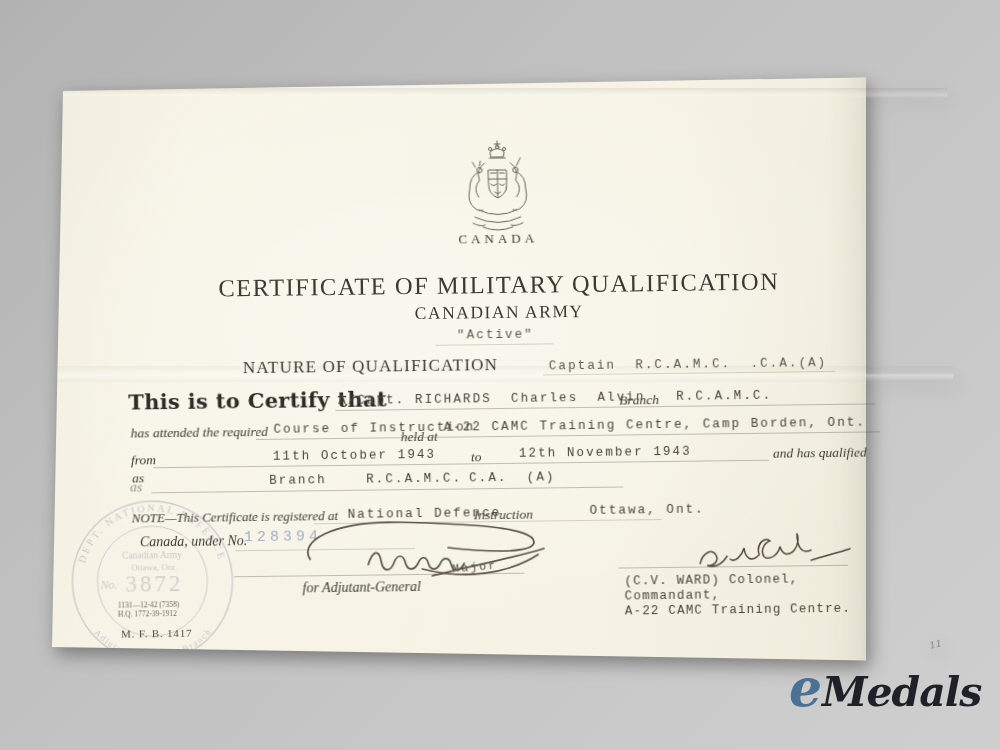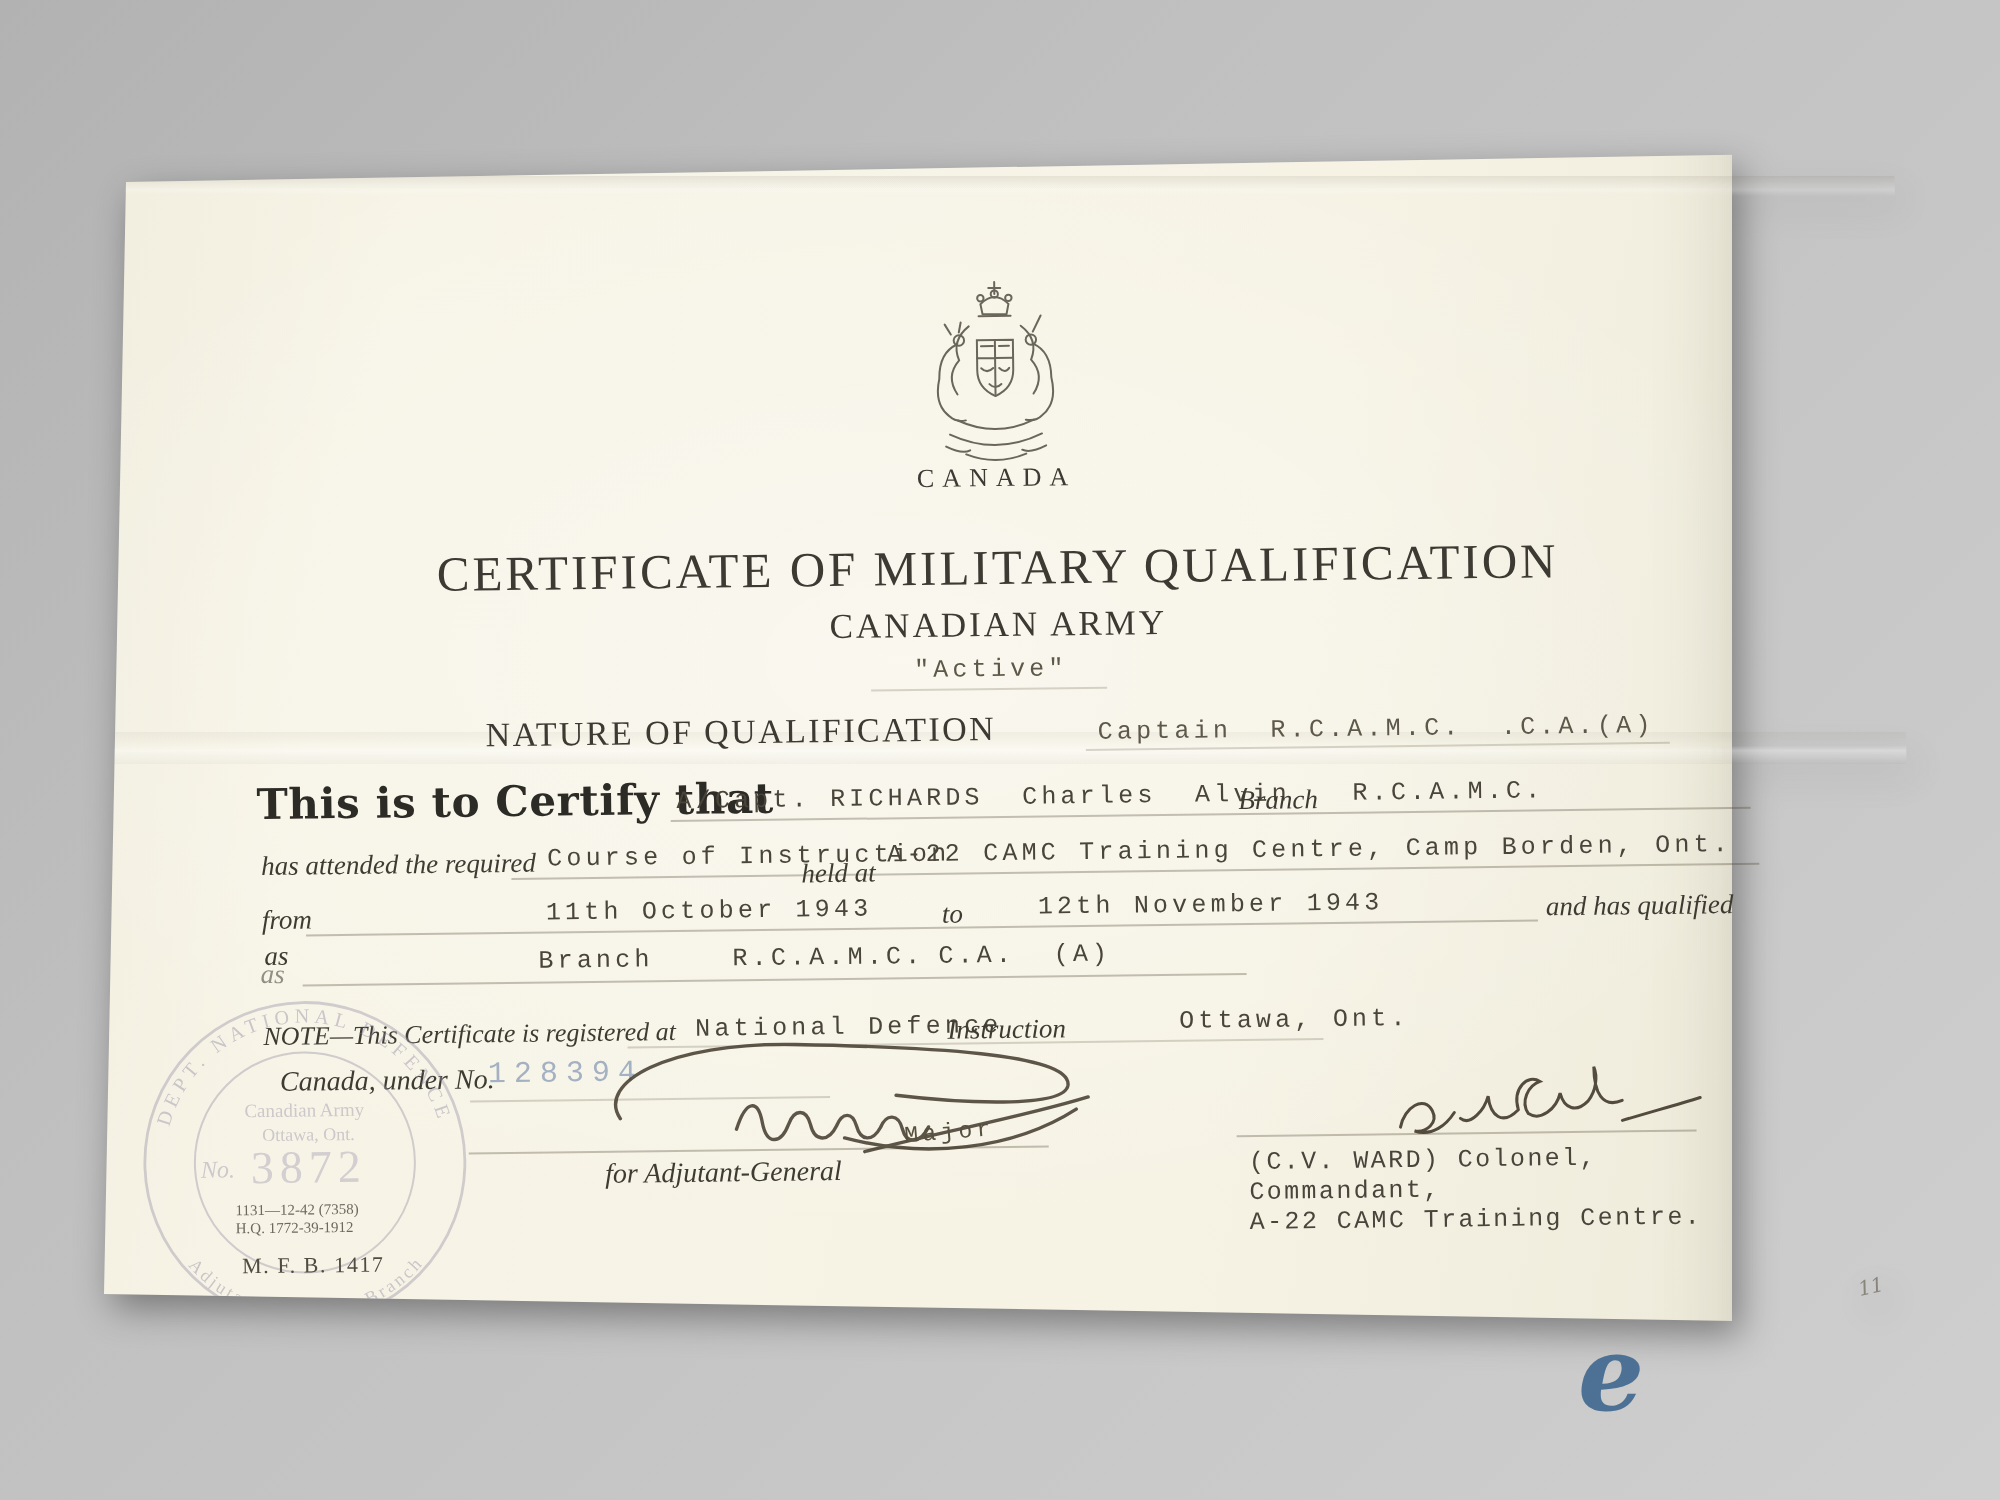--- a/index.html
+++ b/index.html
@@ -188,14 +188,15 @@
         <div class="abs mfb" style="left:115px;top:596px;font-size:7.5px;color:#6e695e;">1131—12-42 (7358)</div>
         <div class="abs mfb" style="left:115px;top:605px;font-size:7.5px;color:#6e695e;">H.Q. 1772-39-1912</div>
 
         <div class="abs pagemark" style="left:926px;top:644px;">11</div>
       </div>
     </div>
   </div>
 
   <div class="wm">
     <span class="e">e</span>
+    <span class="rest">Medals</span>
   </div>
 </div>
 
 </body></html>

